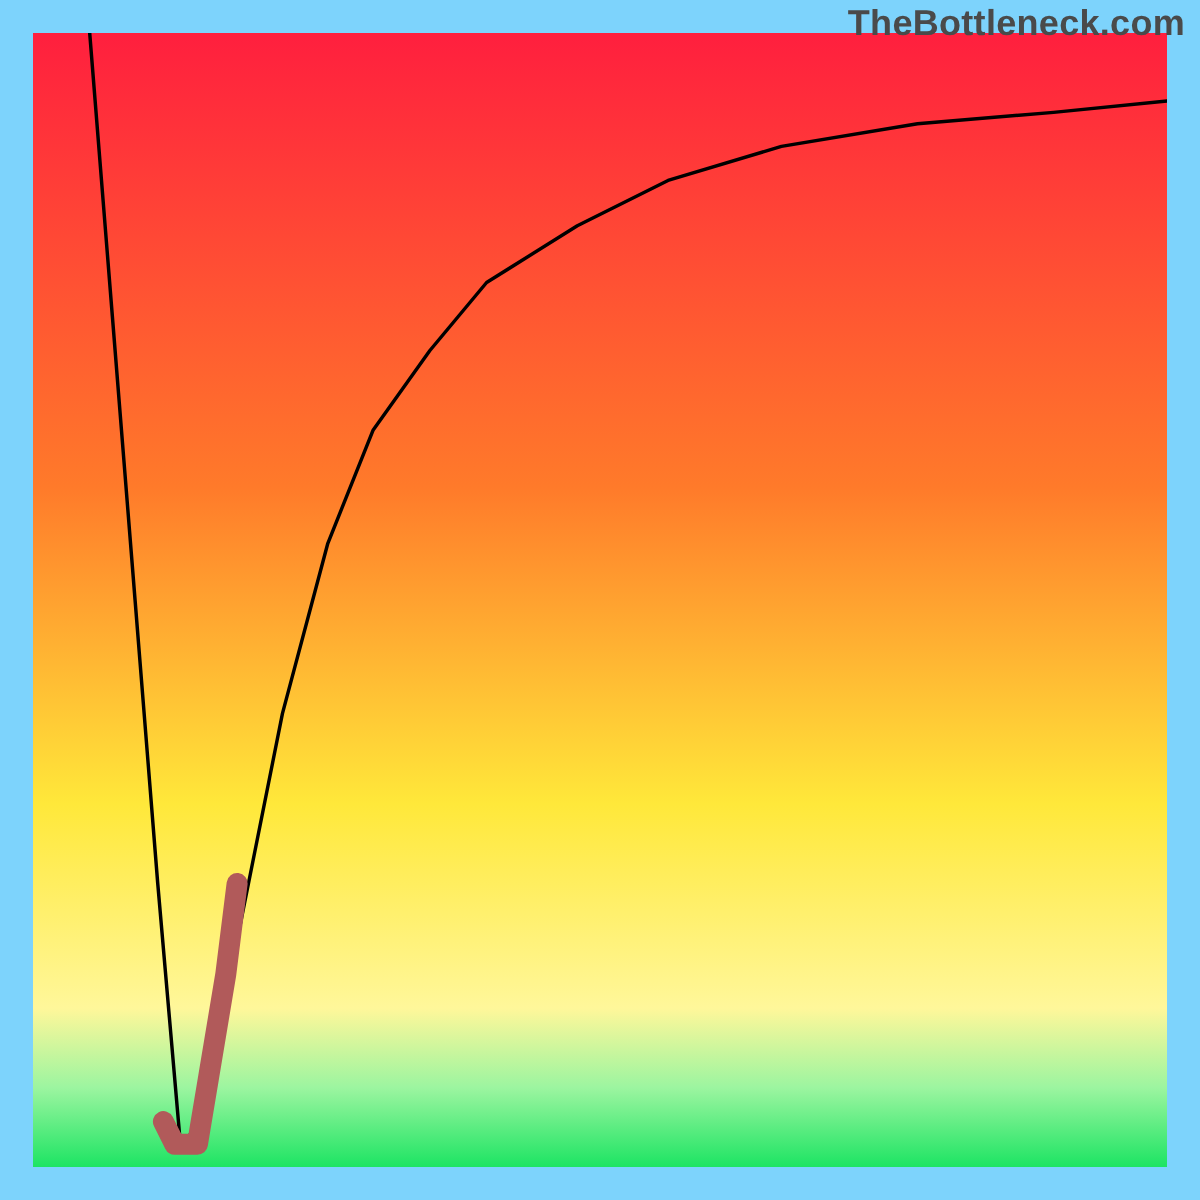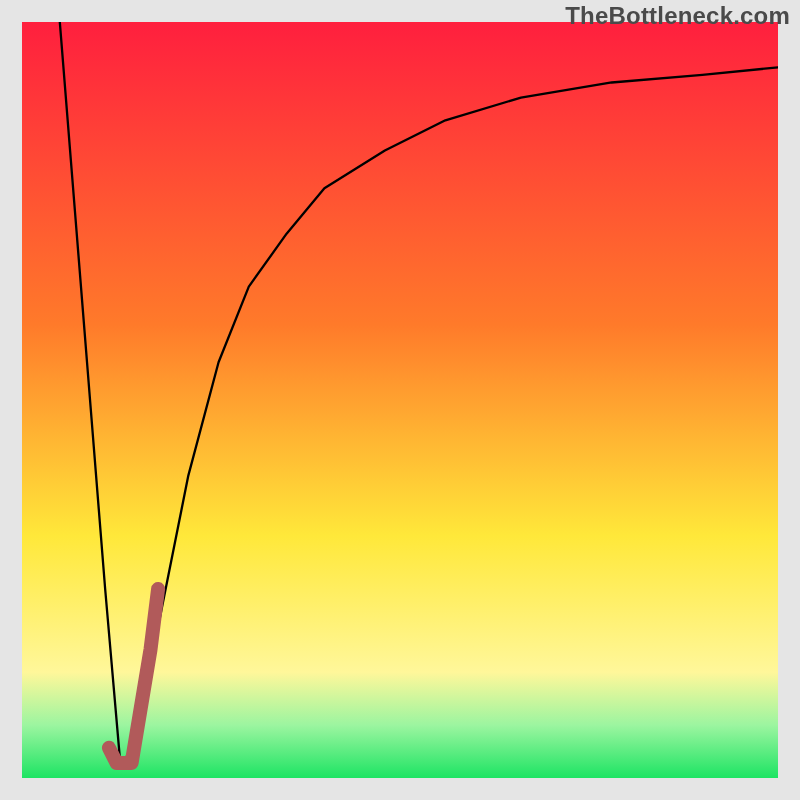--- a/index.html
+++ b/index.html
@@ -7,21 +7,21 @@
     padding: 0;
     width: 800px;
     height: 800px;
     background: #000;
     overflow: hidden;
   }
   .chart-container {
     position: relative;
     width: 800px;
     height: 800px;
-    background: #e5e5e5;
+    background: #7dd3fc;
   }
   .plot-area {
     position: absolute;
     left: 22px;
     top: 22px;
     width: 756px;
     height: 756px;
     overflow: hidden;
   }
   .gradient-bg {

